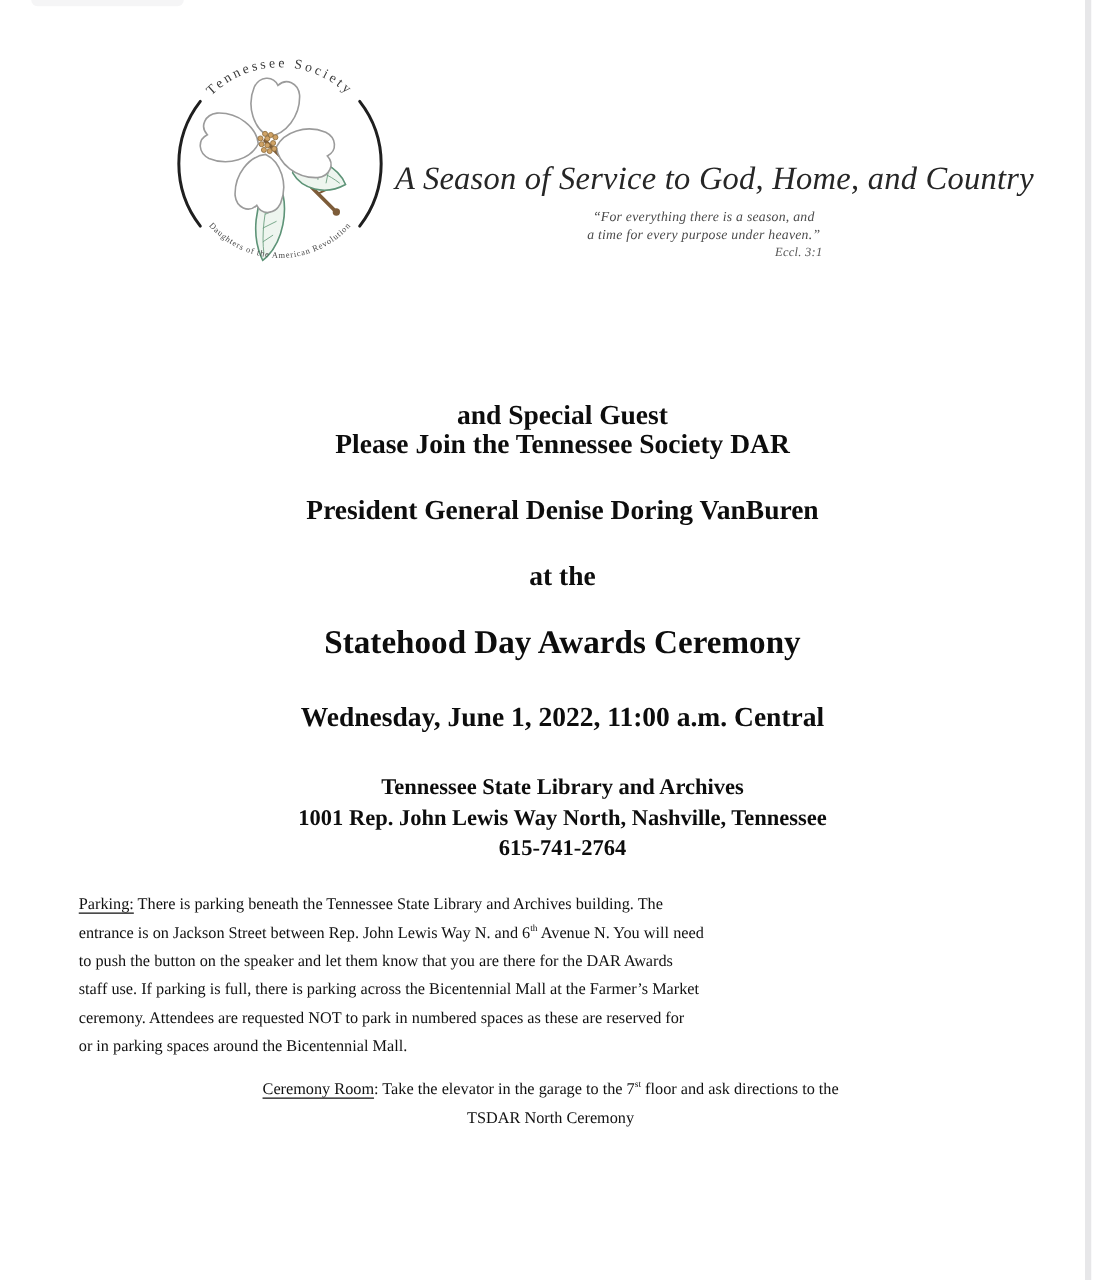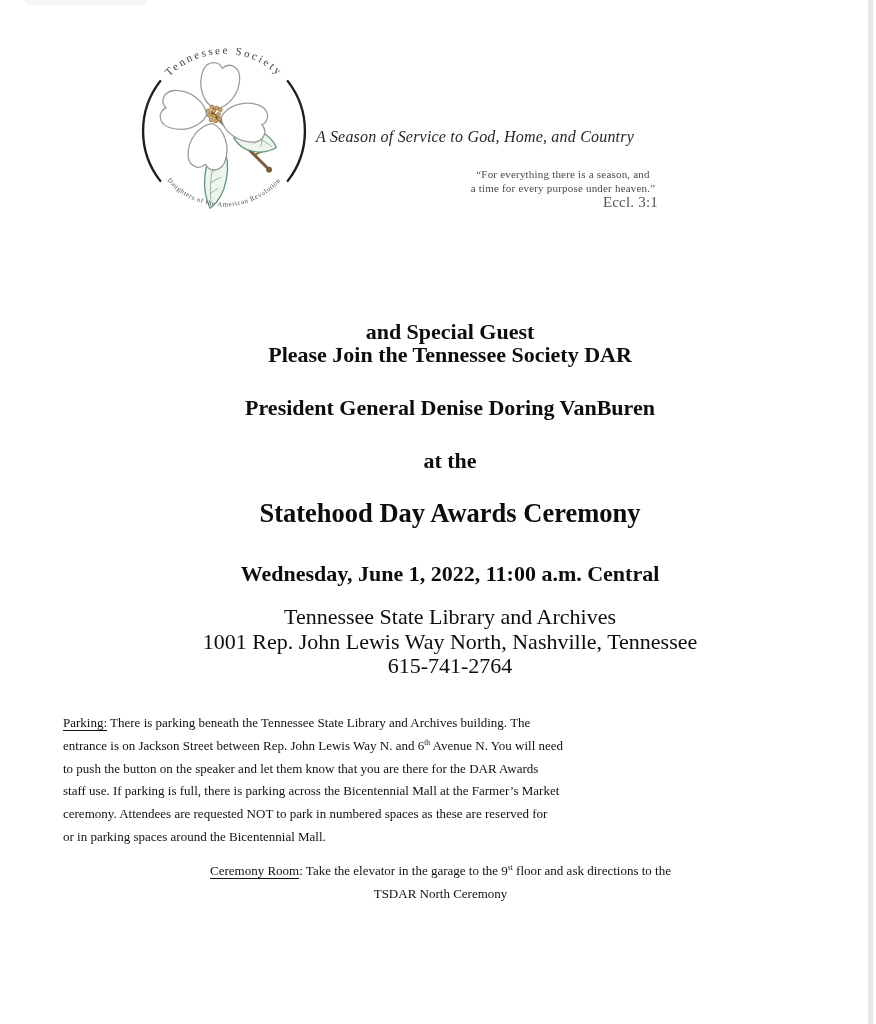--- a/index.html
+++ b/index.html
@@ -22,36 +22,37 @@
   .logo-bottom-text { font-family:"Liberation Serif", serif; font-size:7.4px; letter-spacing:0.7px; fill:#4a4a4a; }
   .petal { fill:#ffffff; stroke:#9b9b9b; stroke-width:1.4; }
   .leaf { fill:#eef5ef; stroke:#5e9478; stroke-width:1.4; }
   .vein { fill:none; stroke:#6fa183; stroke-width:0.8; }
   .branch { fill:none; stroke:#7d5c39; stroke-width:3.2; stroke-linecap:round; }
   .branch-thin { fill:none; stroke:#7d5c39; stroke-width:1.8; stroke-linecap:round; }
   .cdot { fill:#cfa265; stroke:#8a6a3a; stroke-width:0.7; }
 
   .tagline {
     position:absolute; left:316px; top:128px; width:420px;
-    font-style:italic; font-size:16px; color:#262626; letter-spacing:0.2px;
+    font-style:italic; font-size:26px; color:#262626; letter-spacing:0.2px;
     white-space:nowrap;
   }
   .quote {
     position:absolute; left:458px; top:168px; width:210px;
     font-size:11px; line-height:13.5px; color:#4a4a4a; text-align:center;
     letter-spacing:0.2px;
+    font-style:italic;
   }
-  .quote .cite { font-size:15px; text-align:right; padding-right:10px; margin-top:1px; color:#555; }
+  .quote .cite { font-size:10px; text-align:right; padding-right:10px; margin-top:1px; color:#555; }
 
   .invite { position:absolute; left:75px; top:290px; width:750px; text-align:center; }
   .invite .h { font-size:22px; font-weight:bold; line-height:23px; }
   .invite .gap { margin-top:30px; }
   .invite .event { font-size:26.5px; font-weight:bold; line-height:28px; margin-top:27px; }
   .invite .date { font-size:22px; font-weight:bold; line-height:23px; margin-top:35px; }
-  .invite .venue { margin-top:20px; font-size:22px; font-weight:normal; line-height:24.5px; }
+  .invite .venue { margin-top:32px; font-size:18px; font-weight:bold; line-height:24.5px; }
 
   .para { font-size:13px; line-height:22.8px; color:#111; }
   .parking { position:absolute; left:63px; top:712px; width:755px; text-align:left; }
   .ceremony { position:absolute; left:63px; top:860px; width:755px; text-align:center; }
   .ul { text-decoration:underline; text-decoration-thickness:1px; text-underline-offset:3px; }
   sup { font-size:0.58em; line-height:0; vertical-align:super; }
 </style>
 </head>
 <body>
 
@@ -145,17 +146,17 @@
   <div class="parking para">
     <div><span class="ul">Parking:</span><span> There is parking beneath the Tennessee State Library and Archives building. The</span></div>
     <div><span>entrance is on Jackson Street between Rep. John Lewis Way N. and 6</span><sup>th</sup><span> Avenue N. You will need</span></div>
     <div>to push the button on the speaker and let them know that you are there for the DAR Awards</div>
     <div>staff use. If parking is full, there is parking across the Bicentennial Mall at the Farmer’s Market</div>
     <div>ceremony. Attendees are requested NOT to park in numbered spaces as these are reserved for</div>
     <div>or in parking spaces around the Bicentennial Mall.</div>
   </div>
 
   <div class="ceremony para">
-    <div><span class="ul">Ceremony Room</span><span>: Take the elevator in the garage to the 9</span><sup>st</sup><span> floor and ask directions to the</span></div>
+    <div><span class="ul">Ceremony Room</span><span>: Take the elevator in the garage to the 7</span><sup>st</sup><span> floor and ask directions to the</span></div>
     <div>TSDAR North Ceremony</div>
   </div>
 
 </div>
 
 </body></html>

